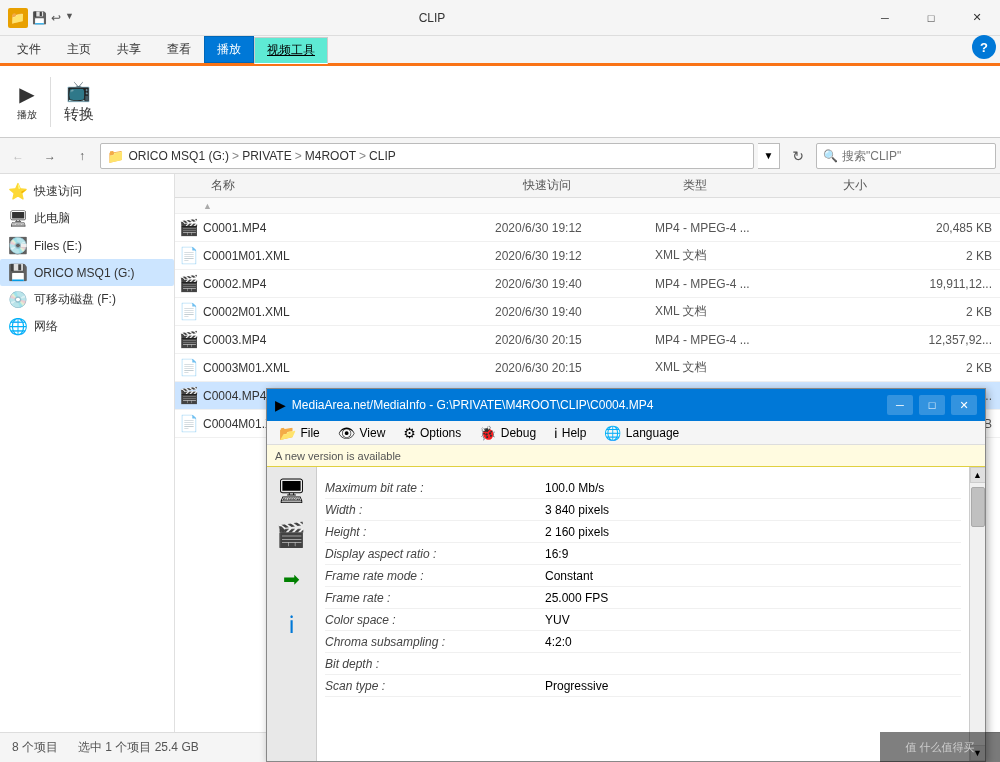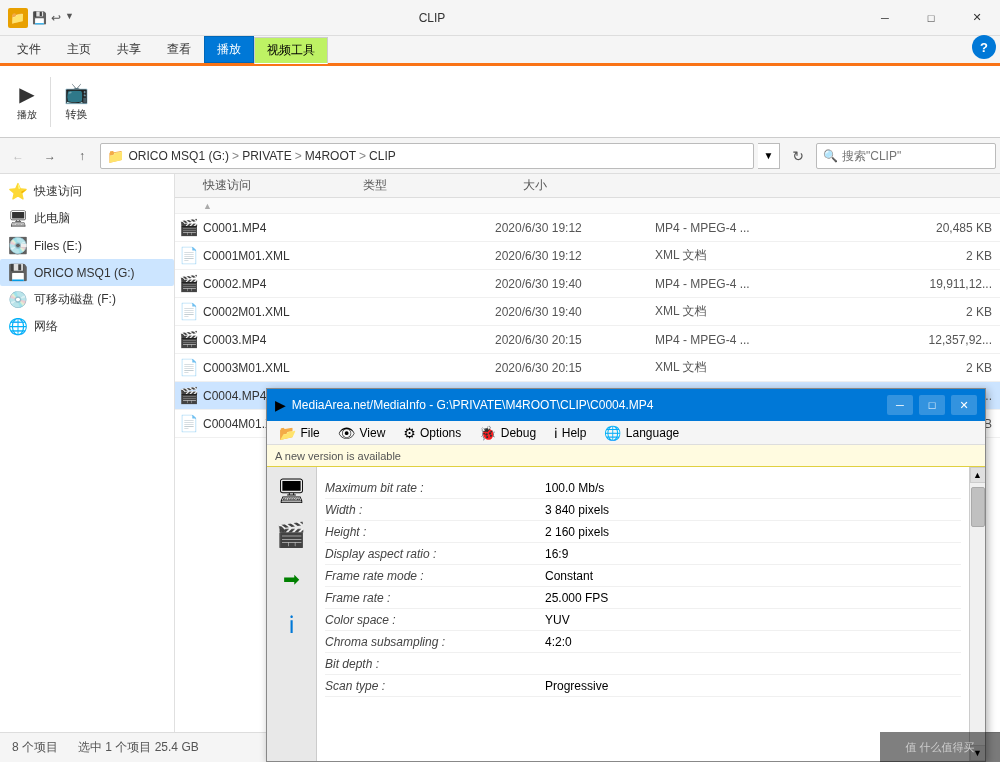--- a/index.html
+++ b/index.html
@@ -54,25 +54,26 @@
       padding-left: 4px;
     }
     .ribbon-tab {
       padding: 4px 12px;
       font-size: 12px;
       cursor: pointer;
       color: #333;
       border: 1px solid transparent;
     }
     .ribbon-tab.active {
-      background: #bef264;
+      background: #5eead4;
       border: 1px solid #ccc;
       border-bottom: 1px solid white;
       color: #000;
       margin-bottom: -1px;
+      text-decoration: underline;
     }
     .ribbon-tab.highlight {
       background: #0078d7;
       color: white;
       border-color: #0067b8;
     }
 
     
     .ribbon {
       height: 72px;
@@ -424,21 +425,21 @@
 </div>
 
 <div class="ribbon">
   <div class="ribbon-btn">
     <span class="rb-icon">▶</span>
     <span style="font-size:10px">播放</span>
   </div>
   <div style="width:1px;height:50px;background:#ddd;margin:0 4px"></div>
   <div class="ribbon-btn">
     <span class="rb-icon">📺</span>
-    <span style="font-size:11px">转换</span>
+    <span style="font-size:15px">转换</span>
   </div>
 </div>
 
 <div class="address-bar">
   <div class="nav-btn disabled">←</div>
   <div class="nav-btn">→</div>
   <div class="nav-btn">↑</div>
   <div class="address-path">
     <span style="font-size:14px;margin-right:4px;color:#888">📁</span>
     <span class="path-item">ORICO MSQ1 (G:)</span>
@@ -483,20 +484,21 @@
     <div class="sidebar-item">
       <span class="sidebar-icon">🌐</span>
       <span>网络</span>
     </div>
   </div>
 
   <div class="file-list-area">
 
     <div class="file-list-header">
       <div style="width:28px"></div>
+      <div class="fh-name">名称</div>
       <div class="fh-date">快速访问</div>
       <div class="fh-type">类型</div>
       <div class="fh-size">大小</div>
     </div>
 
     <div style="height:16px;background:#fafafa;border-bottom:1px solid #eee;display:flex;align-items:center;padding-left:28px">
       <span style="font-size:9px;color:#aaa">▲</span>
     </div>
 
     <div class="file-row">

